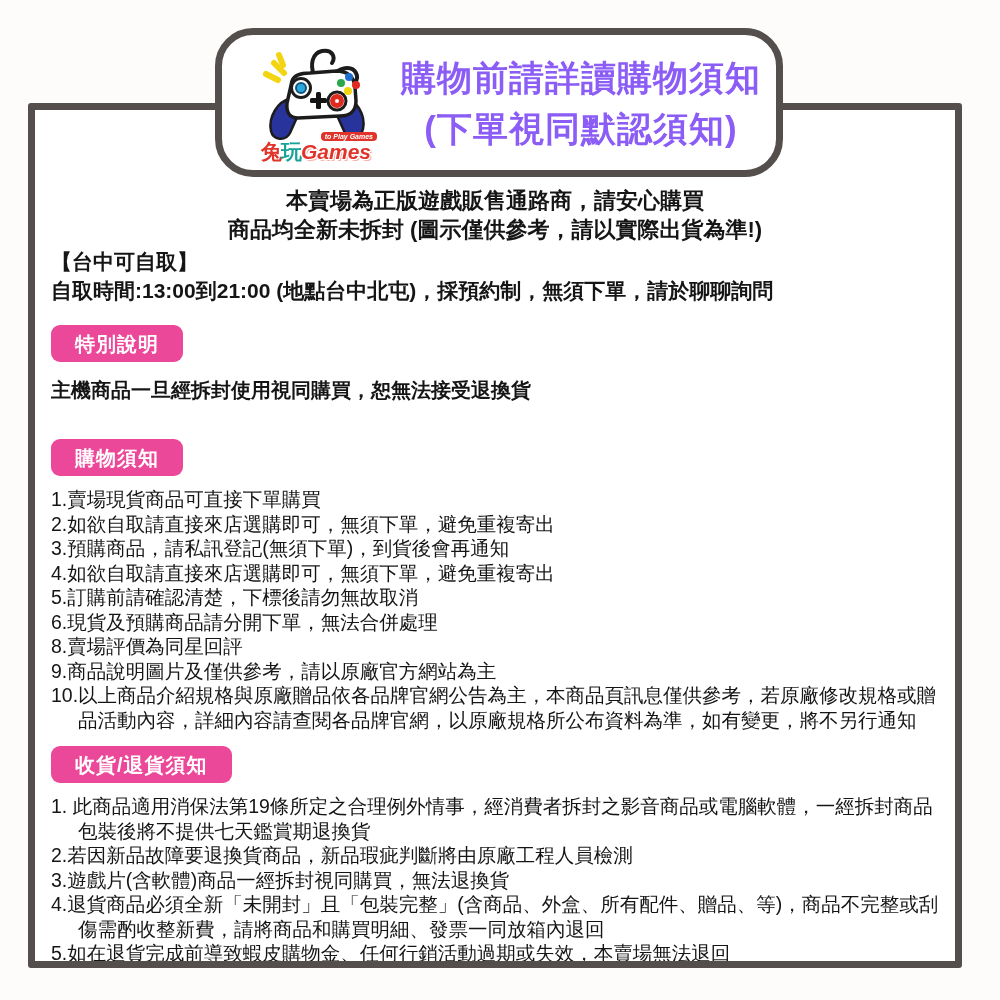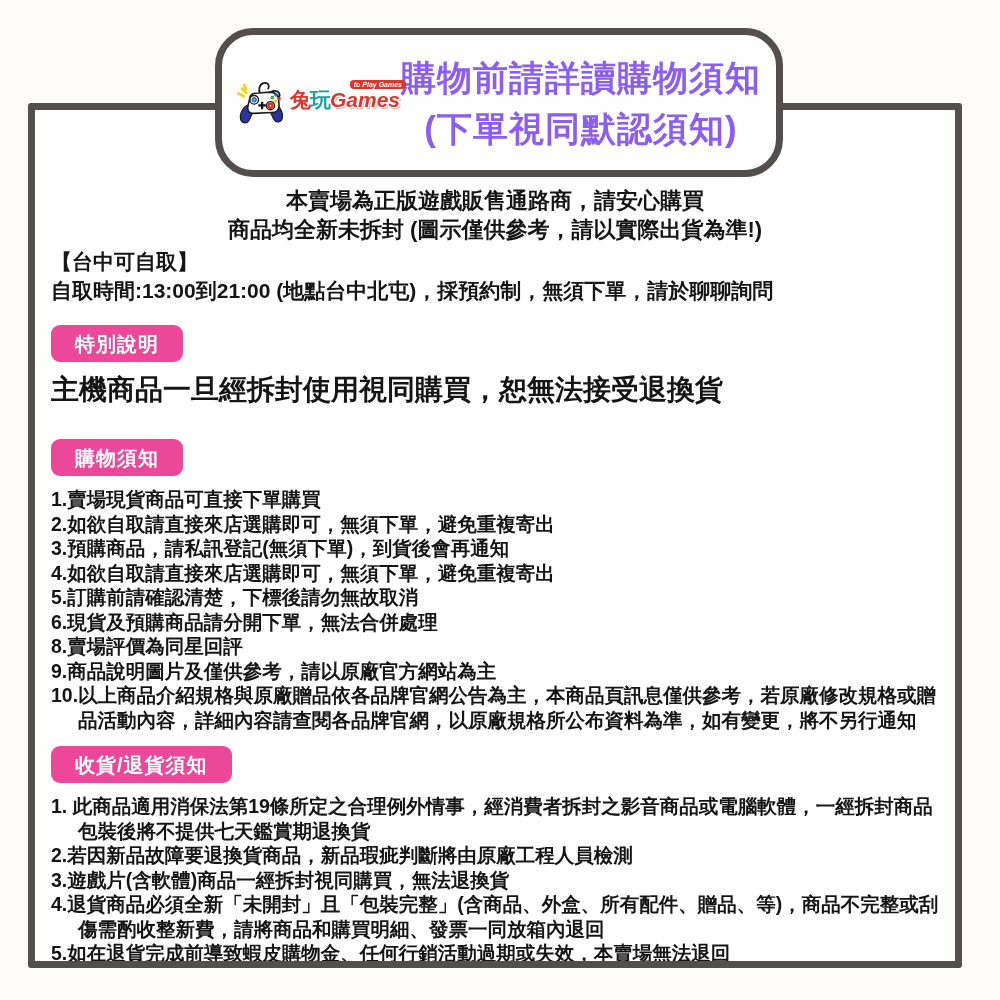--- a/index.html
+++ b/index.html
@@ -12,21 +12,21 @@
     background:#ffffff; border:7px solid #544f4c; border-radius:3px;
   }
   .box-content { padding:76px 16px 12px 16px; height:100%; overflow:hidden; }
 
   
   .header-badge {
     position:absolute; left:215px; top:28px; width:568px; height:149px;
     background:#ffffff; border:7px solid #544f4c; border-radius:38px;
     display:flex; align-items:center; padding:6px 14px 6px 10px; z-index:5;
   }
-  .logo-wrap { width:168px; flex:0 0 168px; display:flex; flex-direction:row; align-items:center; }
+  .logo-wrap { width:168px; flex:0 0 168px; display:flex; flex-direction:column; align-items:center; }
   .brand { position:relative; margin-top:-6px; line-height:1; white-space:nowrap; }
   .brand-cn { font-size:21px; font-weight:bold; color:#e0342a; letter-spacing:-1px; }
   .brand-cn .c2 { color:#17a398; }
   .brand-en {
     font-size:21px; font-weight:bold; color:#e0342a; font-style:italic; letter-spacing:0;
     text-shadow:-1px -1px 0 #fff, 1px -1px 0 #fff, -1px 1px 0 #fff, 1px 1px 0 #fff, 2px 2px 0 #f9b3ad;
   }
   .brand-tag {
     position:absolute; right:-6px; top:-9px; background:#e0342a; color:#fff;
     font-size:7px; font-weight:bold; padding:1px 4px; border-radius:4px; font-style:italic;
@@ -39,23 +39,23 @@
 
   
   .badge {
     display:inline-block; background:#ec4899; color:#ffffff; font-size:20px; font-weight:bold;
     line-height:1; padding:9px 24px 8px 24px; border-radius:9px; letter-spacing:1px;
   }
   .badge-special { margin-top:20px; }
   .badge-purchase { margin-top:36px; }
   .badge-returns { margin-top:14px; }
 
-  .note { margin-top:15px; font-size:28px; font-weight:bold; line-height:26px; }
+  .note { margin-top:15px; font-size:20px; font-weight:bold; line-height:26px; }
 
-  .list { margin-top:11px; font-size:19.5px; font-weight:700; }
+  .list { margin-top:11px; font-size:19.5px; font-weight:400; }
   .list-item { line-height:24.5px; padding-left:27px; text-indent:-27px; }
 
   svg .ln { stroke:#1c1c1c; stroke-linecap:round; stroke-linejoin:round; fill:none; }
 </style>
 </head>
 <body>
 
 <div class="stage">
 
   <div class="main-box">

